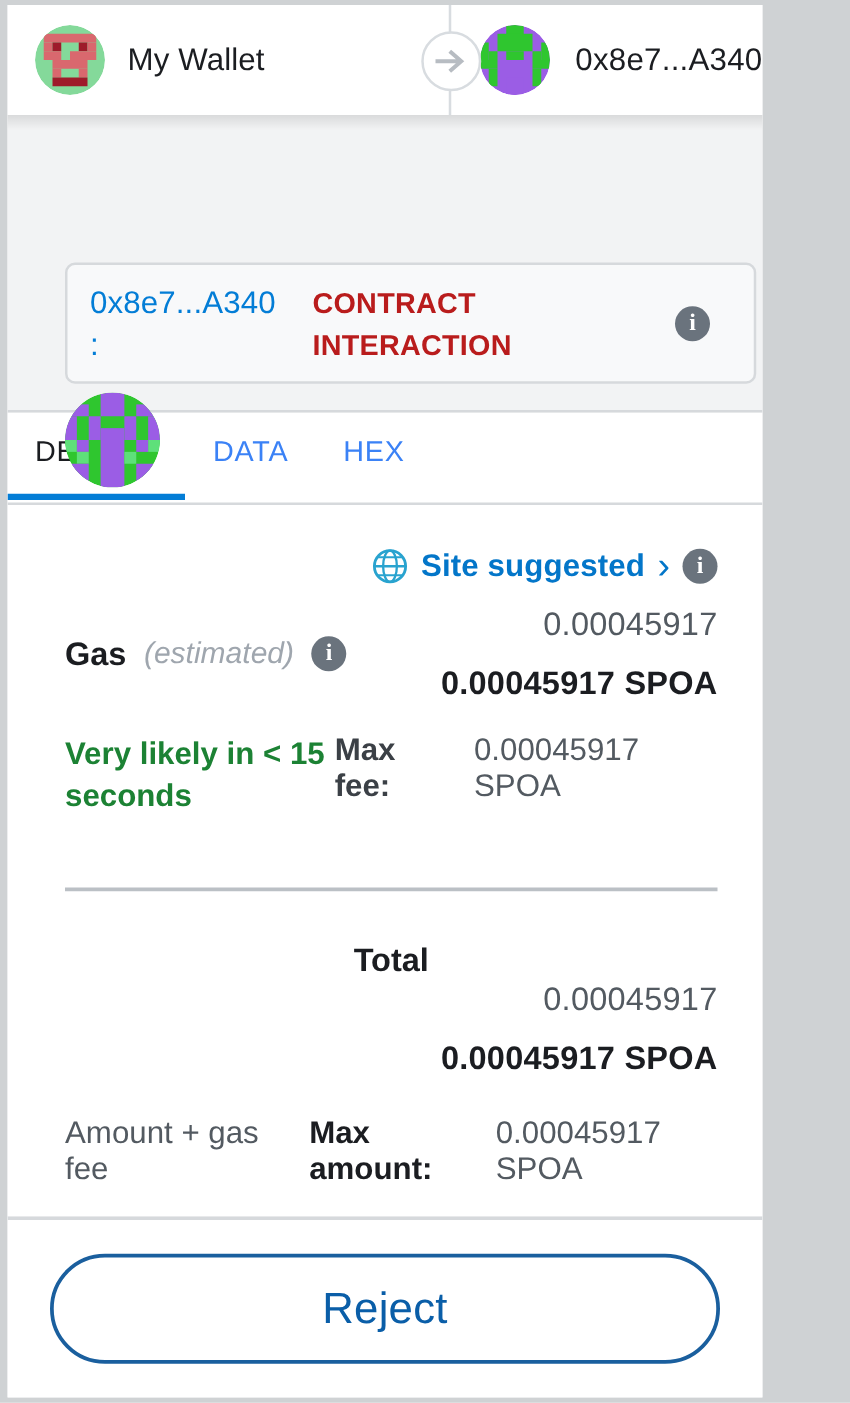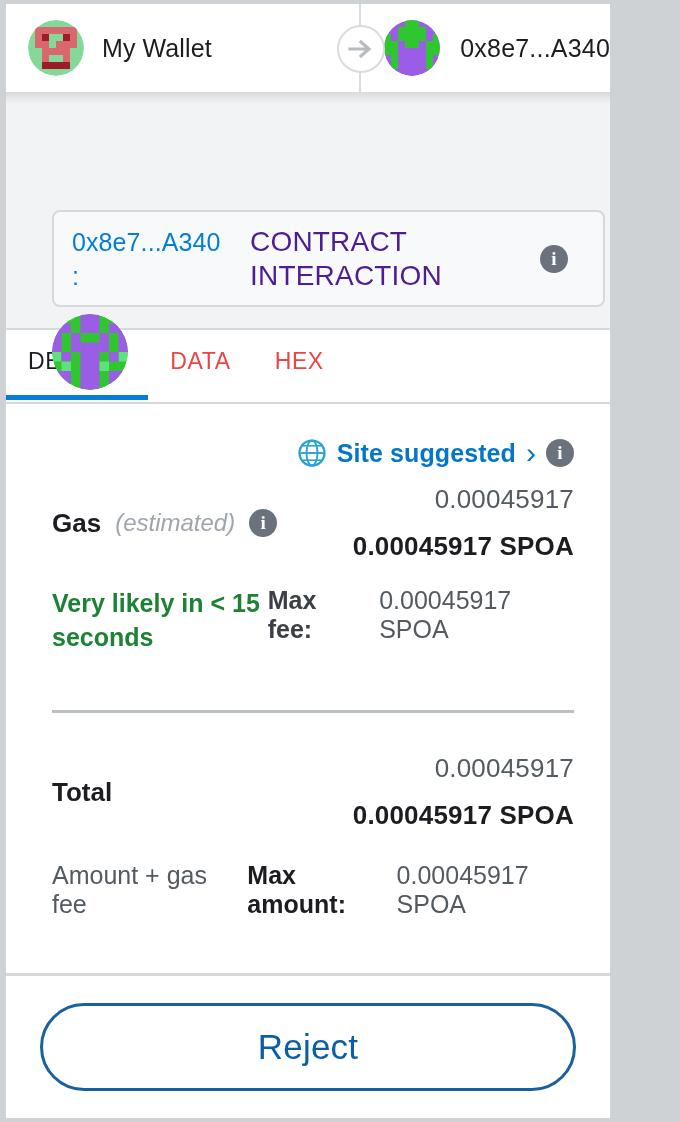--- a/index.html
+++ b/index.html
@@ -71,42 +71,43 @@
     border: 2px solid #d6d9dc; border-radius: 8px;
     background: #f8f9fa;
     display: flex; align-items: center;
     padding: 0 14px 0 18px;
   }
   .contract-addr {
     color: #037dd6; font-size: 25px; width: 178px; line-height: 34px;
     letter-spacing: .1px;
   }
   .contract-type {
-    color: #4c1d95; font-size: 28px; line-height: 34px; width: 290px;
+    color: #b91c1c; font-size: 23px; line-height: 34px; width: 290px;
     letter-spacing: .2px;
+    font-weight: bold;
   }
   .info-dot {
     width: 28px; height: 28px; border-radius: 50%;
     background: #6a737d; color: #fff;
     display: flex; align-items: center; justify-content: center;
     font-size: 19px; font-weight: bold; font-family: "Liberation Serif", serif;
     flex: 0 0 auto;
   }
   .panel-avatar { position: absolute; left: 46px; top: 222px; }
 
   
   .tabs {
     height: 74px; flex: 0 0 auto;
     display: flex; align-items: flex-start;
     border-bottom: 2px solid #d6d9dc;
     padding-top: 18px;
     background: #fff;
   }
   .tab {
-    font-size: 23px; color: #ef4444; letter-spacing: .6px;
+    font-size: 23px; color: #3b82f6; letter-spacing: .6px;
     padding: 0 22px 20px 22px;
     cursor: pointer;
   }
   .tab.active { color: #1b1d21; border-bottom: 5px solid #037dd6; }
 
   
   .body { flex: 1 1 auto; background: #fff; position: relative; }
 
   .suggested-row {
     display: flex; align-items: center; justify-content: flex-end;
@@ -124,21 +125,21 @@
   .amt-lg { font-size: 26px; font-weight: bold; color: #1b1d21; letter-spacing: .2px; margin-top: 16px;}
 
   .speed-row { display: flex; align-items: flex-start; padding: 0 36px 0 46px; margin-top: 24px; }
   .speed { color: #1c8234; font-size: 25px; font-weight: bold; line-height: 34px; width: 230px; }
   .maxfee-wrap { margin-left: auto; display: flex; align-items: center; gap: 18px; }
   .maxfee-lbl { font-size: 25px; font-weight: bold; color: #3b4046; }
   .maxfee-val { font-size: 25px; color: #535a61; }
 
   .divider { height: 3px; background: #bbc0c5; margin: 56px 36px 0 46px; }
 
-  .total-block { margin-top: 40px; display: flex; align-items: center; padding: 0 36px 0 46px; }
+  .total-block { margin-top: 40px; display: flex; align-items: center; padding: 0 36px 0 46px; flex-direction: column; }
   .bottom-row { display: flex; align-items: baseline; padding: 0 36px 0 46px; margin-top: 30px; }
   .amt-gas-lbl { font-size: 25px; color: #535a61; }
   .maxamt-lbl { font-size: 25px; font-weight: bold; color: #1b1d21; margin-left: 28px; }
   .maxamt-val { font-size: 25px; color: #535a61; margin-left: 18px; }
 
   
   .footer {
     flex: 0 0 auto; height: 145px;
     border-top: 3px solid #d6d9dc;
     background: #fff;

